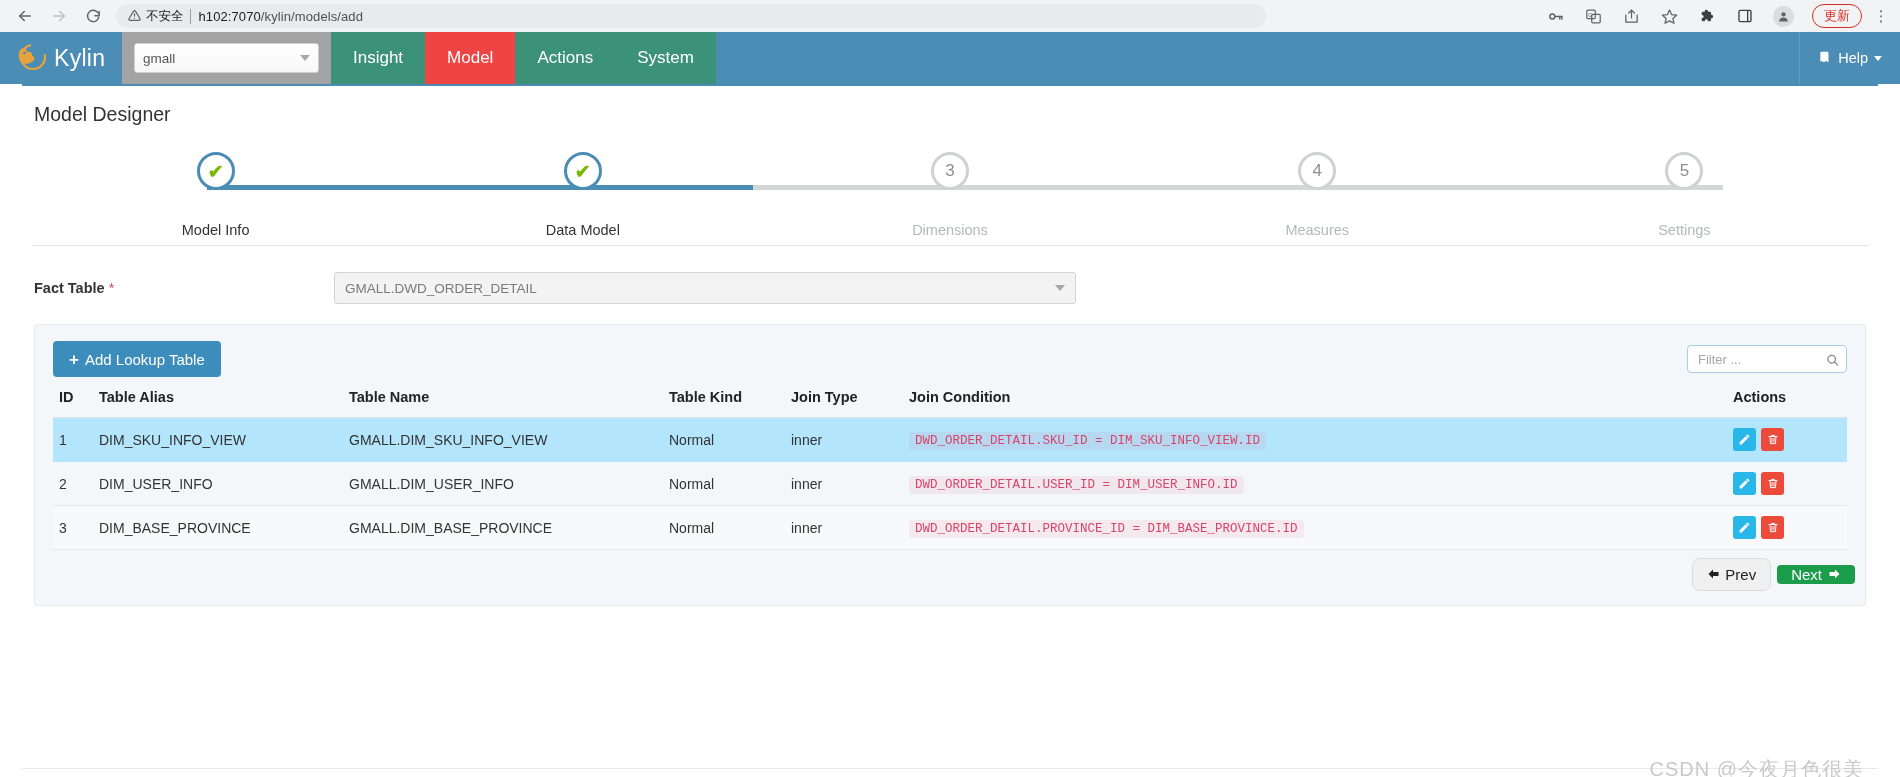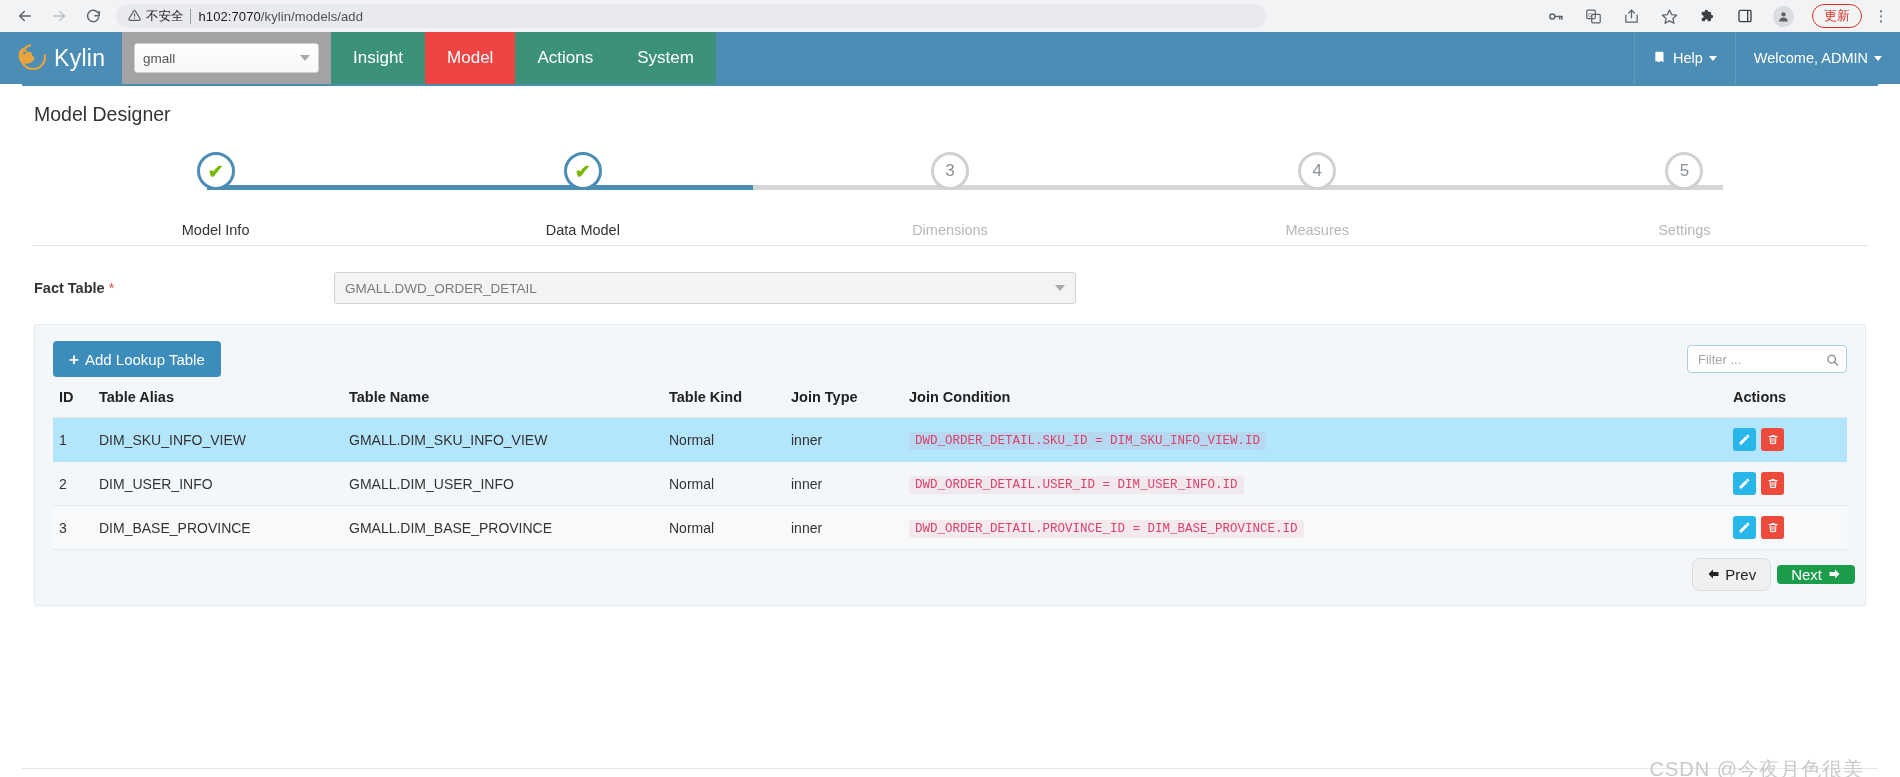--- a/index.html
+++ b/index.html
@@ -530,24 +530,20 @@
   <div class="nav-spacer"></div>
 
   <div class="nav-right">
     <div class="nr-item">
       <span>
         <svg width="14" height="14" viewBox="0 0 24 24" fill="#ffffff">
             <path d="M4 3h12a2 2 0 0 1 2 2v16l-4-2-4 2-4-2-2 1V5a2 2 0 0 1 2-2z"></path>
           </svg>
       </span>
       <span>Help</span>
-      <span class="caret-down-sm"></span>
-    </div>
-    <div class="nr-item">
-      <span>Welcome, ADMIN</span>
       <span class="caret-down-sm"></span>
     </div>
   </div>
 </div>
 
 <div class="page">
   <div class="page-inner">
 
     <div class="page-title">Model Designer</div>
 

